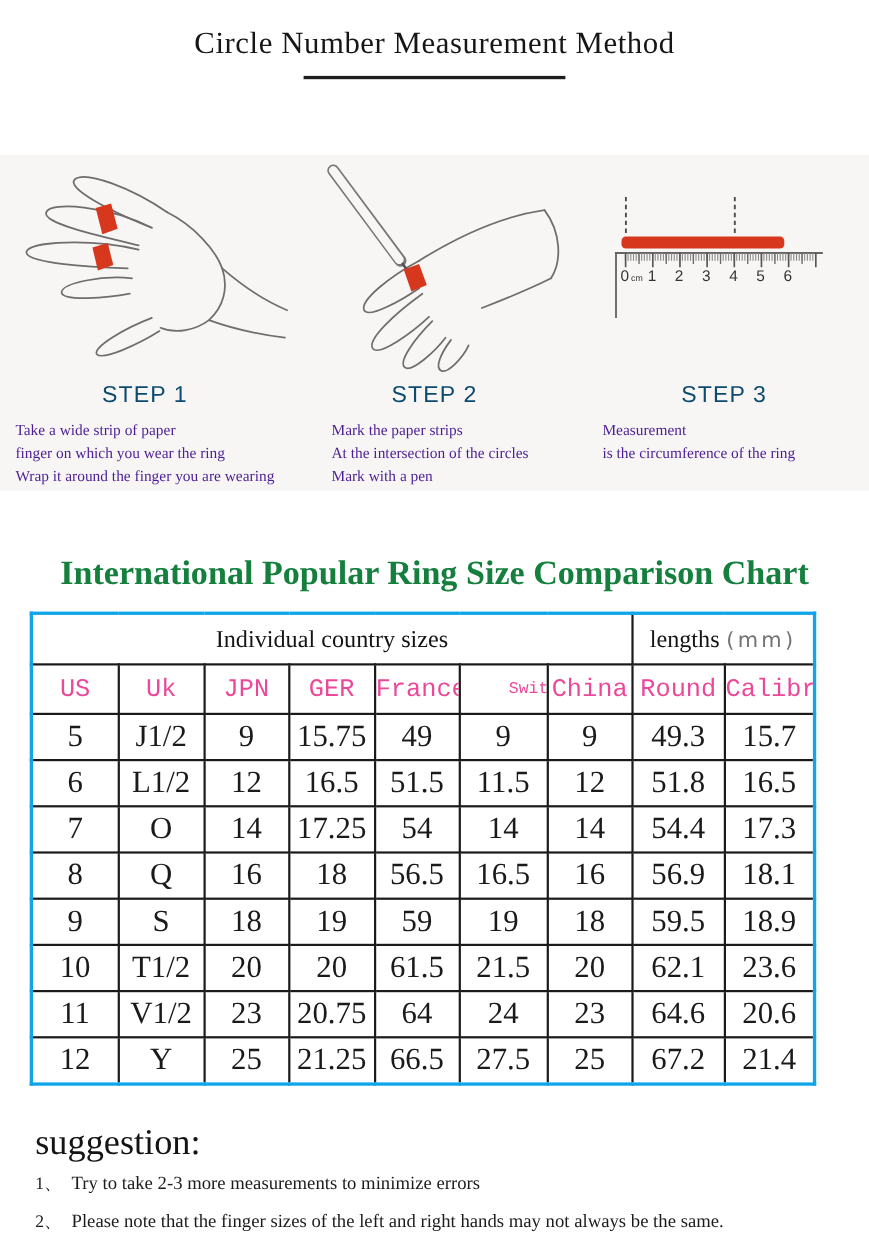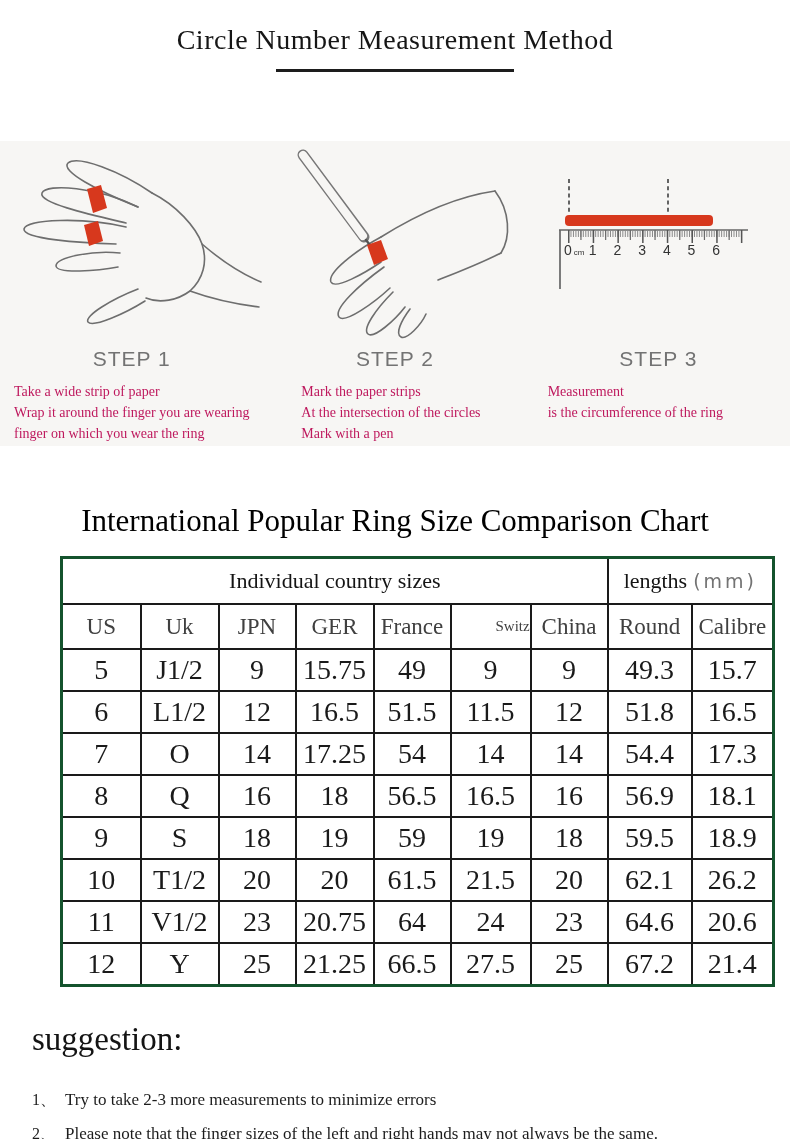--- a/index.html
+++ b/index.html
@@ -12,51 +12,51 @@
   .title-wrap{padding-top:24px;text-align:center;}
   .page-title{font-size:28px;font-weight:400;letter-spacing:.5px;color:#161616;line-height:1.15;}
   .title-underline{width:238px;height:3px;background:#1d1d1d;margin:13px auto 0;}
   
   .steps-band{margin-top:69px;height:305px;background:#f7f6f4;display:flex;}
   .step-col{width:263.33px;box-sizing:border-box;}
   .step-illus{height:200px;}
   .step-illus svg{display:block;}
   .step-label{
     text-align:center;font-family:"Liberation Sans", sans-serif;
-    font-size:21px;color:#737373;letter-spacing:1px;margin-top:6px;
-  }
-  .step-lines{margin-top:10px;font-size:14px;line-height:21px;color:#be185d;}
+    font-size:21px;color:#0c4a6e;letter-spacing:1px;margin-top:6px;
+  }
+  .step-lines{margin-top:10px;font-size:14px;line-height:21px;color:#4c1d95;}
   .step-lines p{margin:0;white-space:nowrap;}
   .step-col:nth-child(1) .step-lines{padding-left:14px;}
   .step-col:nth-child(2) .step-lines{padding-left:38px;}
   .step-col:nth-child(3) .step-lines{padding-left:21px;}
   
   .chart-title{
-    text-align:center;font-size:31px;font-weight:400;color:#000000;
+    text-align:center;font-size:31px;font-weight:700;color:#15803d;
     margin:56px 0 0;line-height:1.2;
   }
   table.size-table{
-    margin:17px 0 0 60px;border-collapse:collapse;table-layout:fixed;
-    width:712px;border:3px solid #14532d;
+    margin:17px 0 0 27px;border-collapse:collapse;table-layout:fixed;
+    width:712px;border:3px solid #0ea5e9;
   }
   .size-table th,.size-table td{
     border:2px solid #1a1a1a;text-align:center;vertical-align:middle;
     font-weight:400;padding:0;overflow:hidden;
   }
   .size-table thead tr.group-row th{height:44px;font-size:22px;color:#141414;}
-  .size-table thead tr.cols-row th{height:43px;font-size:23px;color:#404040;}
+  .size-table thead tr.cols-row th{height:43px;font-size:23px;color:#ec4899;font-family:Liberation Mono, monospace;}
   .size-table thead tr.cols-row th.small{font-size:15px;padding-left:44px;}
   .size-table tbody td{height:40px;font-size:28px;line-height:1;color:#1a1a1a;}
   .lengths-th .unit{
     font-family:"DejaVu Sans", sans-serif;font-size:19px;color:#737373;
     letter-spacing:3px;margin-left:6px;
   }
   
   .suggestion{margin:34px 0 0 32px;}
-  .suggestion-heading{font-size:33px;font-weight:400;color:#141414;margin:0 0 32px;}
+  .suggestion-heading{font-size:33px;font-weight:400;color:#141414;margin:0 0 8px;}
   .suggestion-item{display:flex;align-items:baseline;margin-bottom:13px;color:#1c1c1c;}
   .suggestion-item .marker{width:33px;font-size:16px;flex:0 0 auto;}
   .suggestion-item .text{font-size:17px;white-space:nowrap;}
 </style>
 </head>
 <body>
 
 <div class="title-wrap">
   <div class="page-title">Circle Number Measurement Method</div>
   <div class="title-underline"></div>
@@ -79,22 +79,22 @@
         </g>
         <g fill="#d7381d">
           <path d="M87,48 L101,44 L107,67 L93,72 Z"></path>
           <path d="M84,84 L98,80 L103,100 L89,105 Z"></path>
         </g>
       </svg>
     </div>
     <div class="step-label">STEP 1</div>
     <div class="step-lines">
       <p>Take a wide strip of paper</p>
+      <p>finger on which you wear the ring</p>
       <p>Wrap it around the finger you are wearing</p>
-      <p>finger on which you wear the ring</p>
     </div>
   </div>
 
   <div class="step-col">
     <div class="step-illus">
       <svg width="263" height="200" viewBox="0 0 263 200">
         <g fill="none" stroke="#6e6e6e" stroke-width="1.6" stroke-linecap="round">
           <path d="M118,96 C150,76 190,56 232,50"></path>
           <path d="M232,50 C247,70 248,96 238,112"></path>
           <path d="M238,112 C214,124 193,132 175,139"></path>
@@ -239,21 +239,21 @@
       </tr>
       <tr>
         <td>10</td>
         <td>T1/2</td>
         <td>20</td>
         <td>20</td>
         <td>61.5</td>
         <td>21.5</td>
         <td>20</td>
         <td>62.1</td>
-        <td>26.2</td>
+        <td>23.6</td>
       </tr>
       <tr>
         <td>11</td>
         <td>V1/2</td>
         <td>23</td>
         <td>20.75</td>
         <td>64</td>
         <td>24</td>
         <td>23</td>
         <td>64.6</td>

